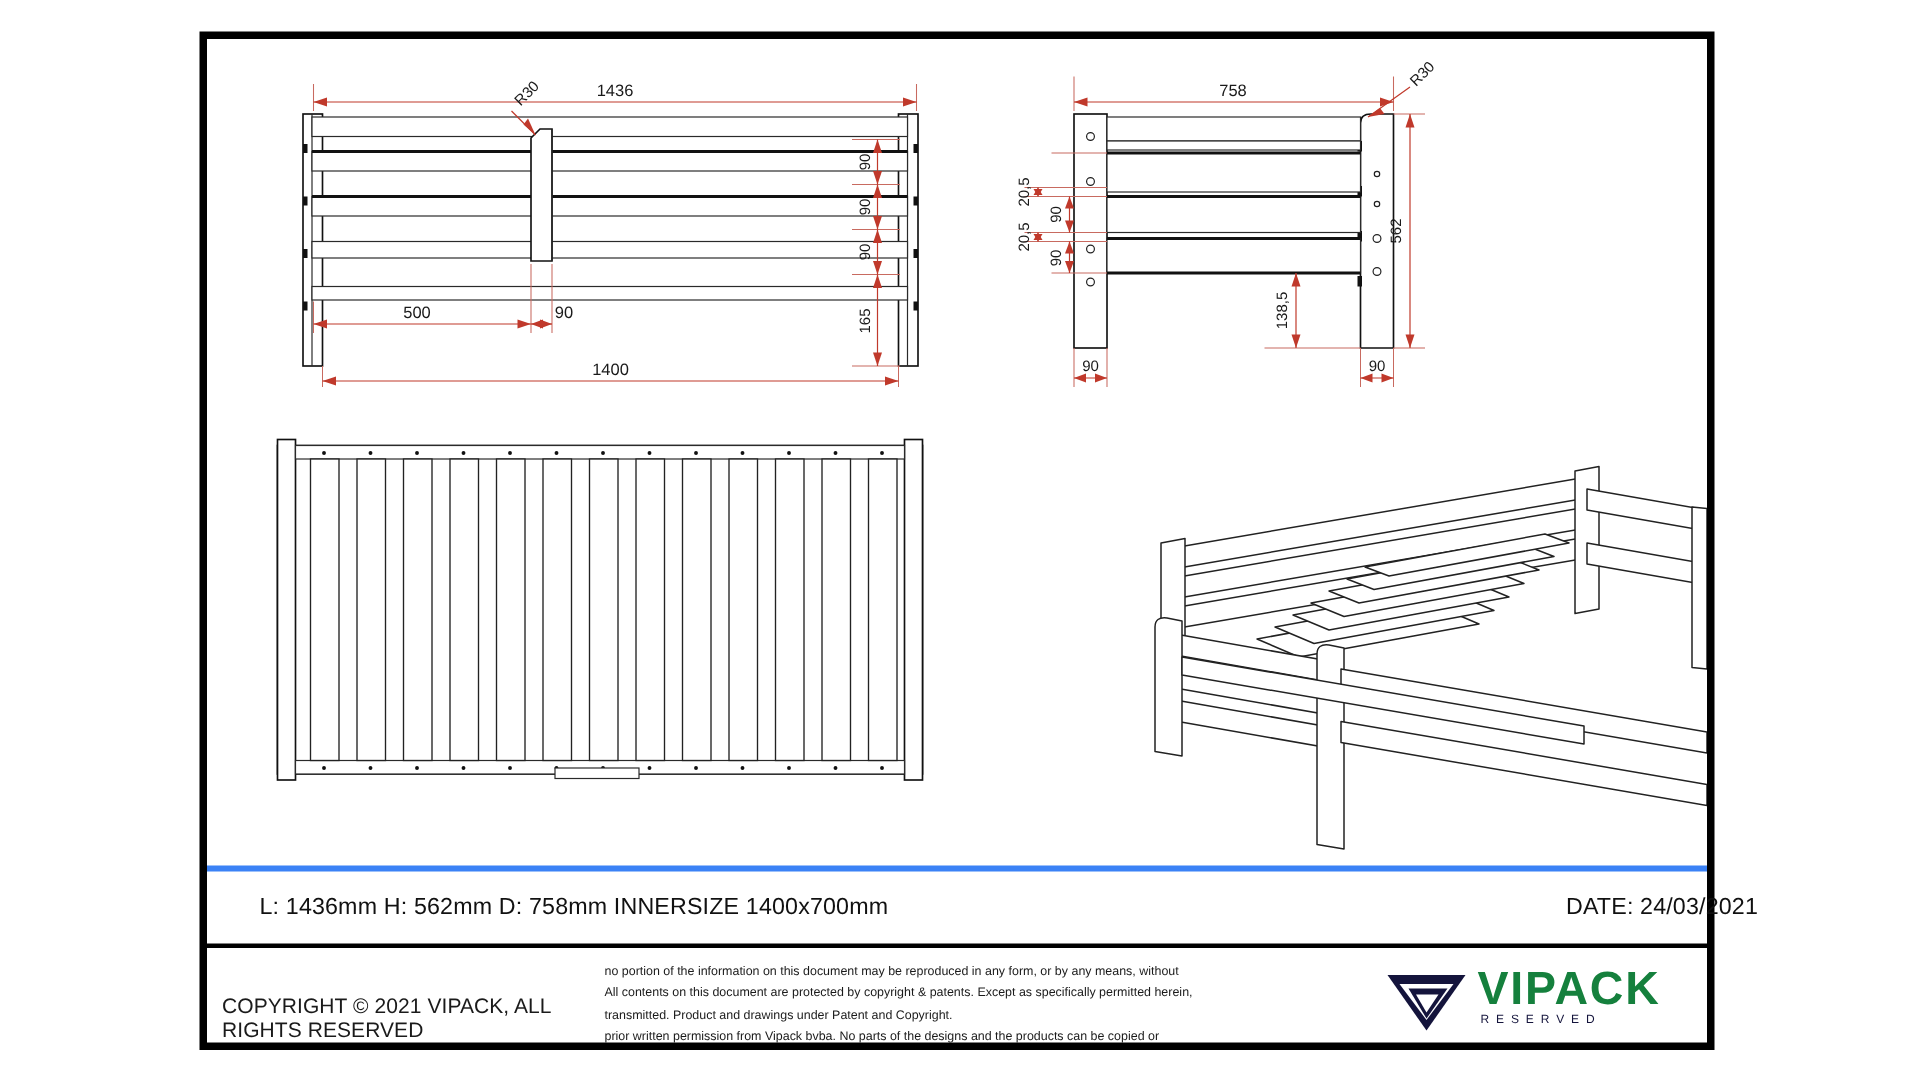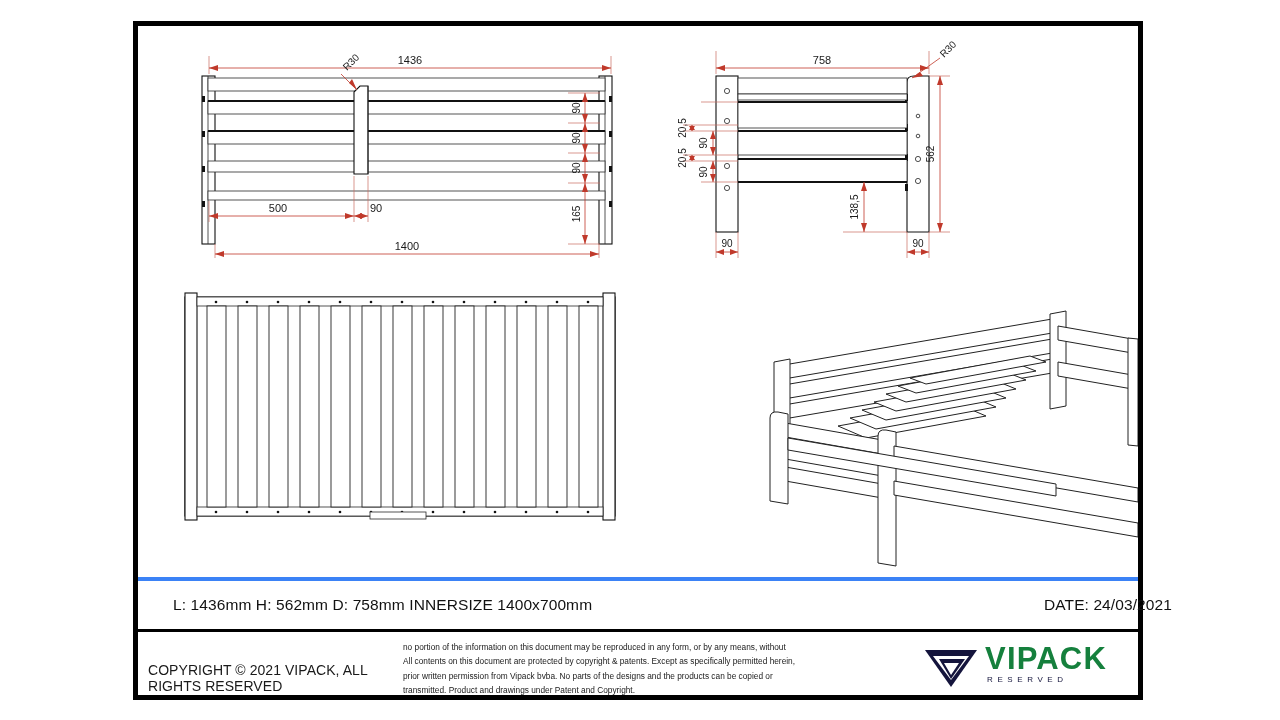--- a/index.html
+++ b/index.html
@@ -468,22 +468,22 @@
     <span class="spec-date">DATE: 24/03/2021</span>
   </div>
 
   <div class="legal-row">
 
     <div class="copyright">COPYRIGHT © 2021 VIPACK, ALL RIGHTS RESERVED</div>
 
     <div class="legal-text">
       <div>no portion of the information on this document may be reproduced in any form, or by any means, without</div>
       <div>All contents on this document are protected by copyright &amp; patents. Except as specifically permitted herein,</div>
+      <div>transmitted. Product and drawings under Patent and Copyright.</div>
       <div>prior written permission from Vipack bvba. No parts of the designs and the products can be copied or</div>
-      <div>transmitted. Product and drawings under Patent and Copyright.</div>
     </div>
 
     <div class="logo">
       <svg class="logo-mark" width="56" height="42" viewBox="0 0 56 42">
         <polygon points="2,3 54,3 28,40" fill="#14143c"></polygon>
         <polygon points="10,9 46,9 28,33" fill="#ffffff"></polygon>
         <polygon points="16,12 42,12 28,32" fill="#14143c"></polygon>
         <polygon points="21,16 36,16 28,28" fill="#ffffff"></polygon>
       </svg>
       <div class="logo-word">VIPACK</div>

